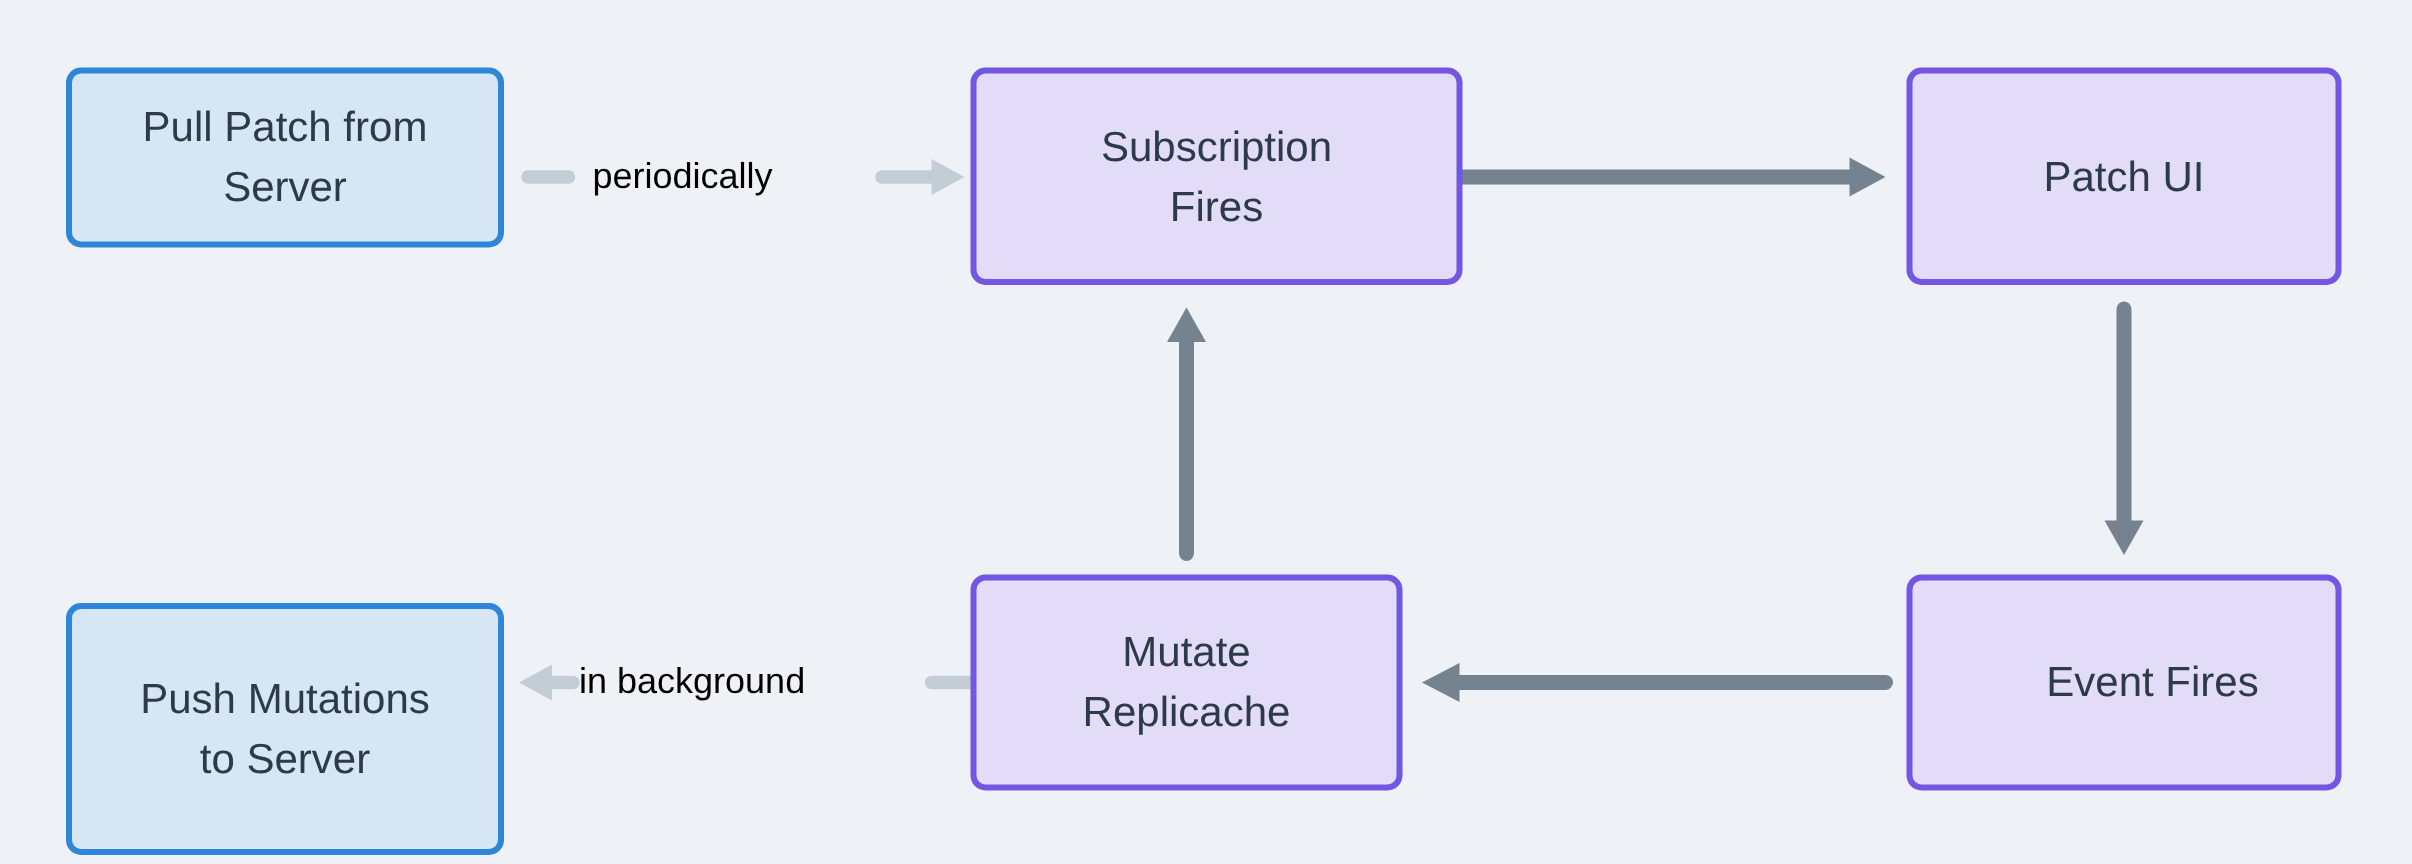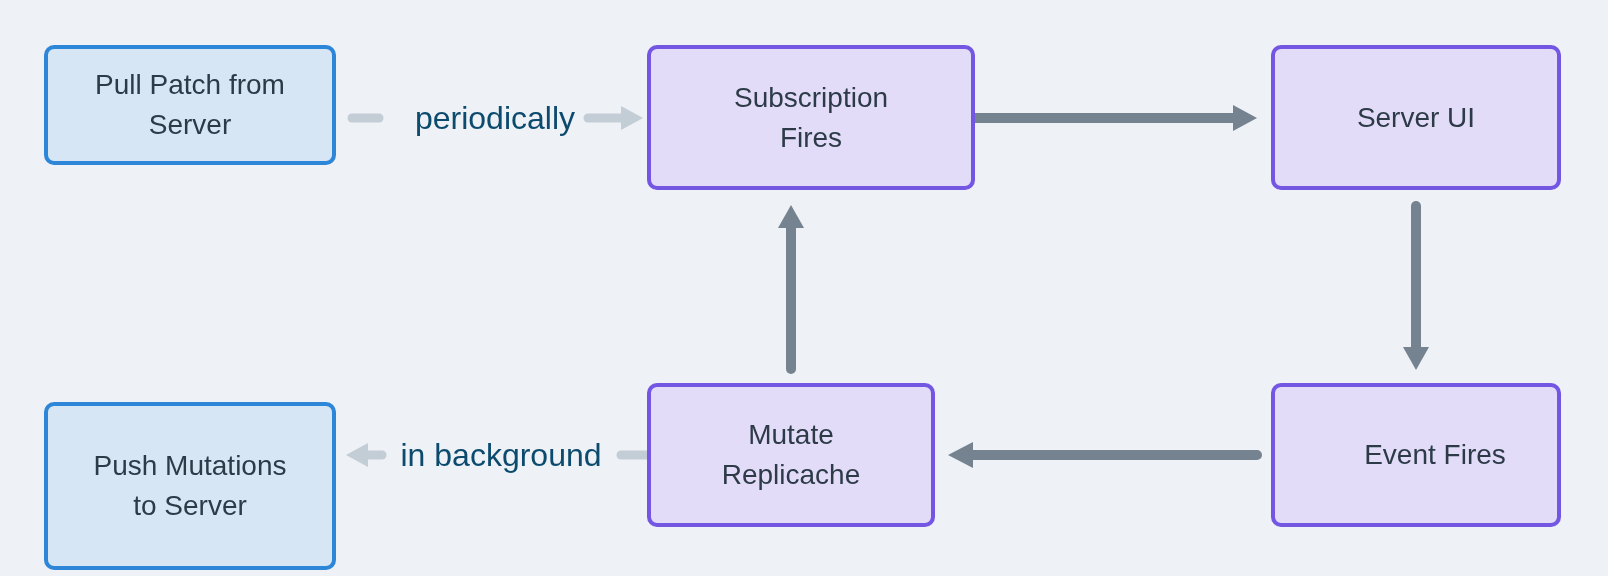--- a/index.html
+++ b/index.html
@@ -39,24 +39,24 @@
 
   #n-pull   { left: 44px;   top: 45px;  width: 292px; height: 120px; }
   #n-sub    { left: 647px;  top: 45px;  width: 328px; height: 145px; }
   #n-render { left: 1271px; top: 45px;  width: 290px; height: 145px; }
   #n-push   { left: 44px;   top: 402px; width: 292px; height: 168px; }
   #n-mutate { left: 647px;  top: 383px; width: 288px; height: 144px; }
   #n-event  { left: 1271px; top: 383px; width: 290px; height: 144px; padding-left: 48px; }
 
   .edge-label {
     position: absolute;
-    font-size: 32px;
+    font-size: 24px;
     line-height: 40px;
-    color: #0c4a6e;
-    text-align: center;
+    color: #000000;
+    text-align: left;
     white-space: nowrap;
   }
   #lbl-periodically { left: 395px; top: 98px;  width: 200px; }
   #lbl-inbackground { left: 386px; top: 435px; width: 230px; }
 </style>
 </head>
 <body>
 
 <div class="canvas">
 
@@ -94,21 +94,21 @@
       <polygon points="778,228 791,205 804,228" stroke="none"></polygon>
     </g>
   </svg>
 
   <div id="n-pull" class="node blue">Pull Patch from
 Server</div>
 
   <div id="n-sub" class="node purple">Subscription
 Fires</div>
 
-  <div id="n-render" class="node purple">Server UI</div>
+  <div id="n-render" class="node purple">Patch UI</div>
 
   <div id="n-push" class="node blue">Push Mutations
 to Server</div>
 
   <div id="n-mutate" class="node purple">Mutate
 Replicache</div>
 
   <div id="n-event" class="node purple">Event Fires</div>
 
   <div id="lbl-periodically" class="edge-label">periodically</div>

